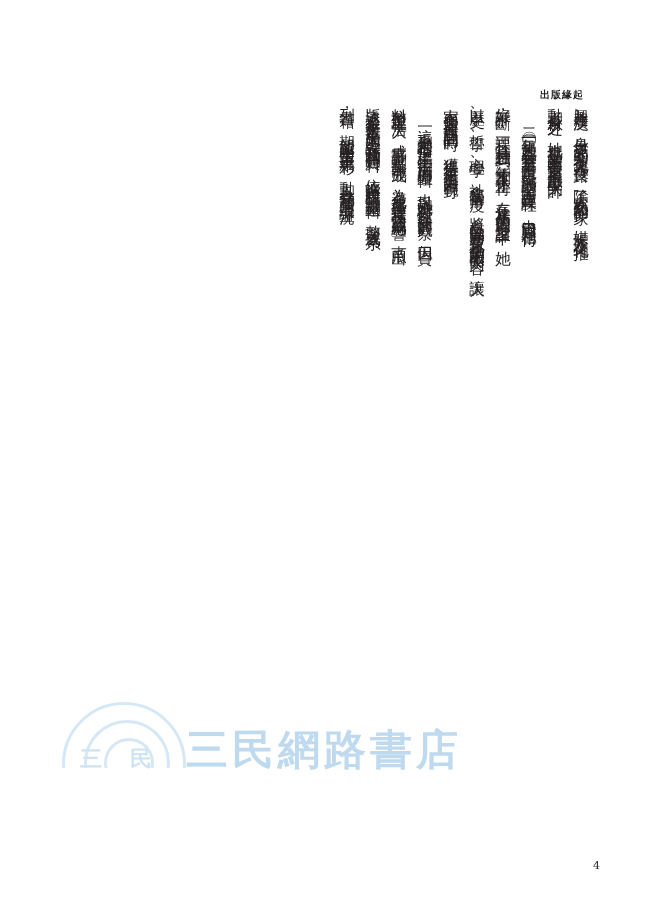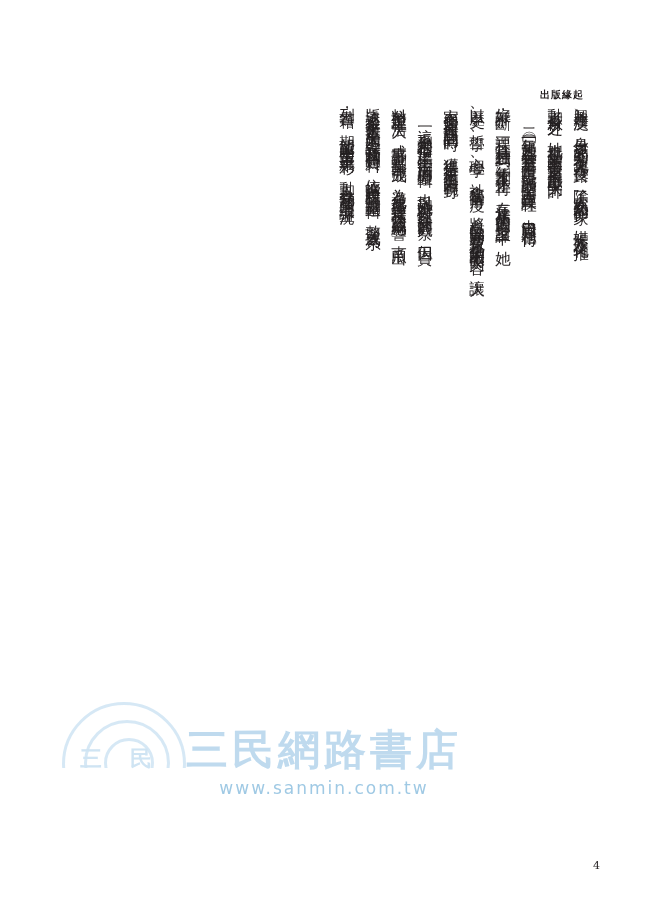--- a/index.html
+++ b/index.html
@@ -168,19 +168,18 @@
 
   <div id="watermark">
     <div id="wm-inner">
       <div class="wm-arc a1"></div>
       <div class="wm-arc a2"></div>
       <div class="wm-arc a3"></div>
       <div id="wm-mask"></div>
       <div class="wm-cn c1">三</div>
       <div class="wm-cn c2">民</div>
       <div id="wm-text">三民網路書店</div>
-      <div id="wm-url">www.sanmin.com.tw</div>
     </div>
   </div>
 
   <div id="page-number">4</div>
 
 </div>
 
 </body></html>

